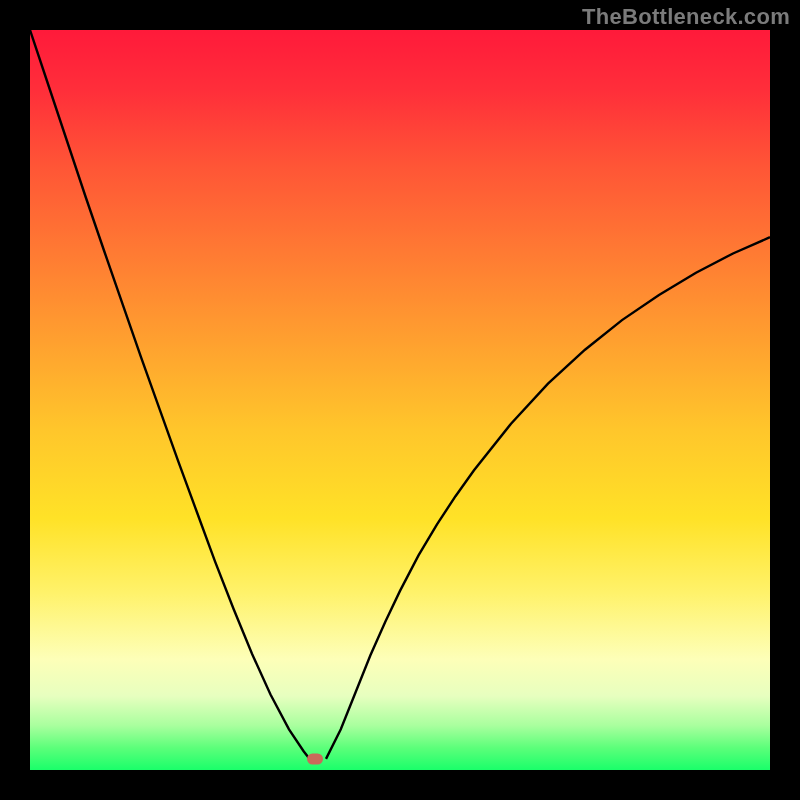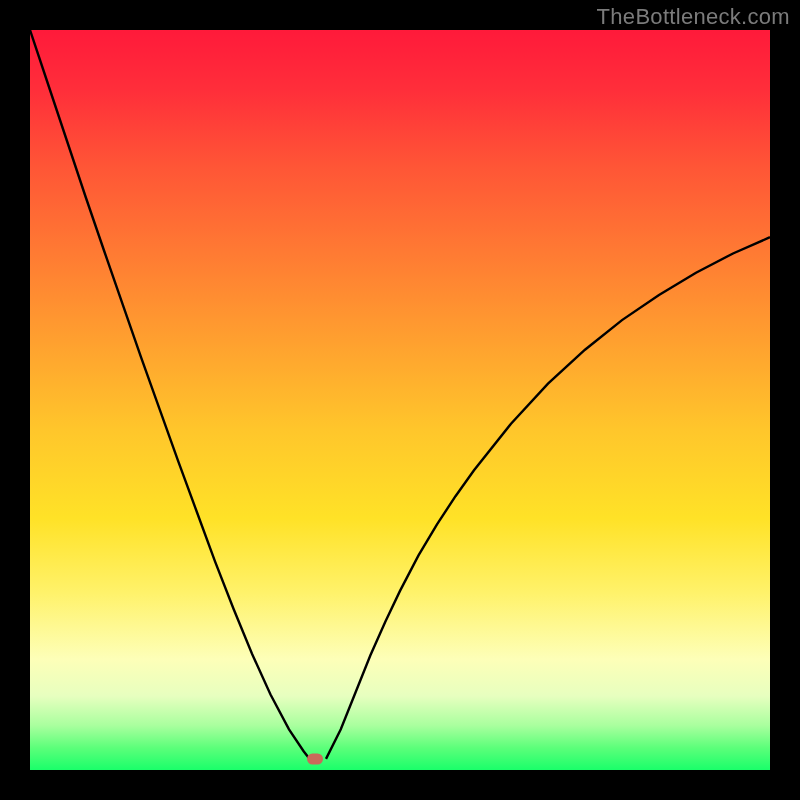--- a/index.html
+++ b/index.html
@@ -38,21 +38,21 @@
       #5cff7a 97%,
       #1aff6a 100%
     );
   }
   .watermark {
     position: absolute;
     top: 4px;
     right: 10px;
     color: #7b7b7b;
     font-size: 22px;
-    font-weight: 400;
+    font-weight: 700;
     letter-spacing: 0.3px;
     user-select: none;
   }
   svg.curve {
     position: absolute;
     left: 0;
     top: 0;
     width: 740px;
     height: 740px;
   }

